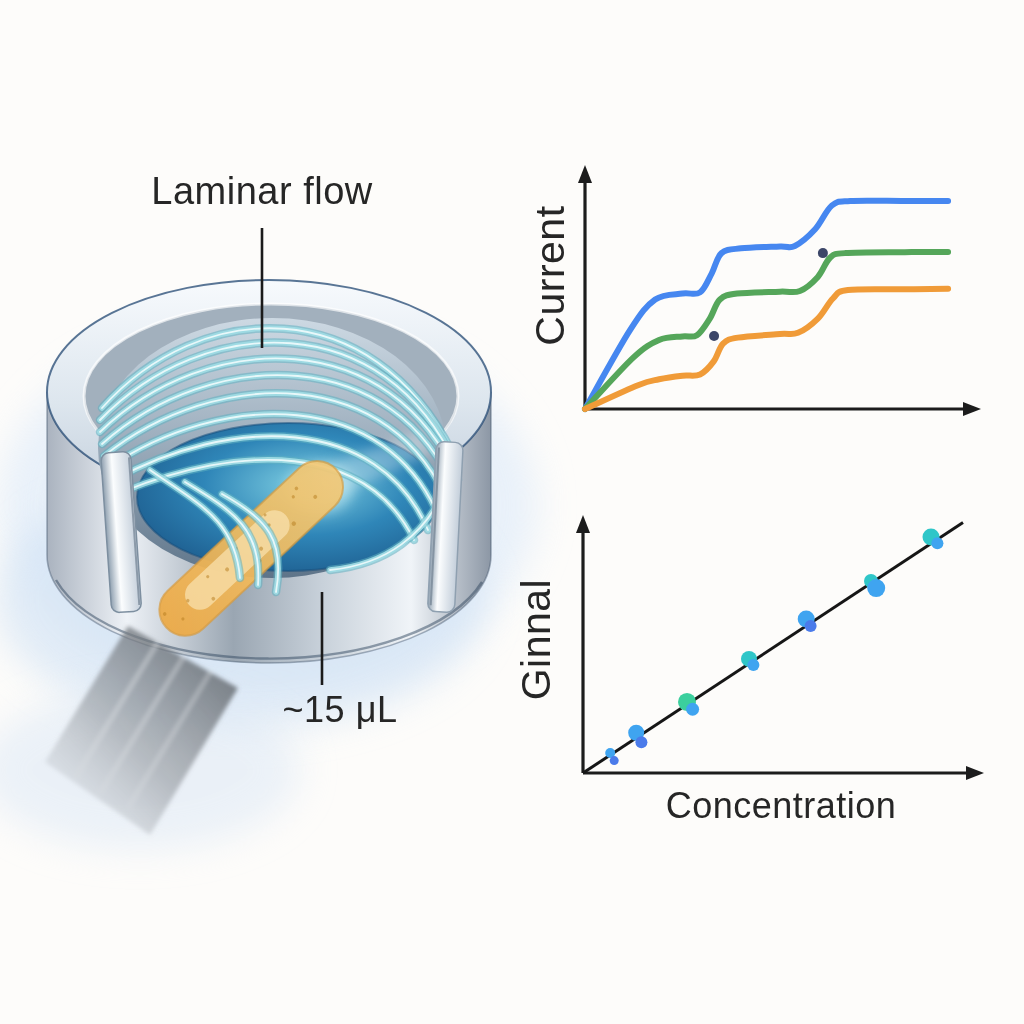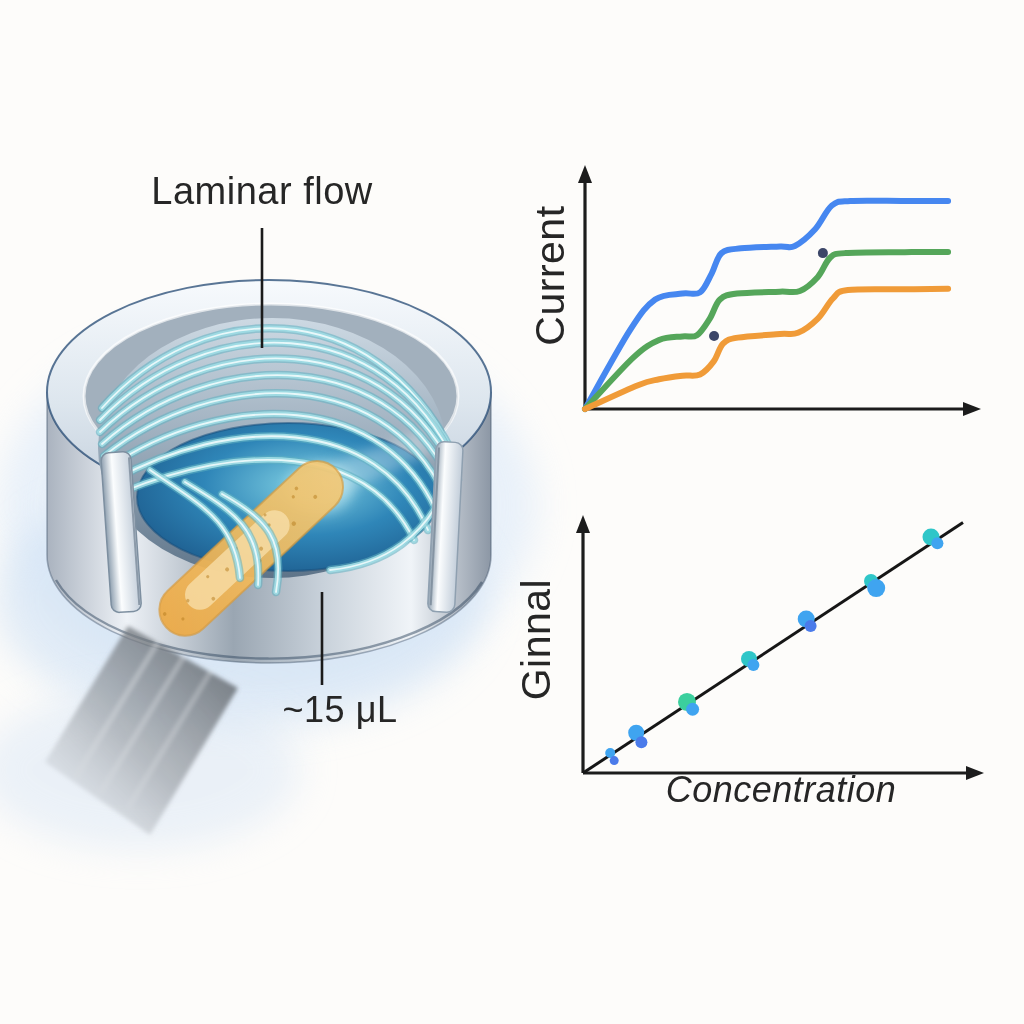--- a/index.html
+++ b/index.html
@@ -12,21 +12,21 @@
   .label{
     position:absolute;color:#262626;text-align:center;
     font-family:"Liberation Sans",sans-serif;
     letter-spacing:0.5px;line-height:1.1;white-space:nowrap;
   }
   .lbl-laminar{left:82px;top:171px;width:360px;font-size:38px;}
   .lbl-volume{left:240px;top:690px;width:200px;font-size:36px;}
   .lbl-current{left:441px;top:253px;width:220px;font-size:41px;transform:rotate(-90deg);}
   .lbl-time{left:668px;top:421px;width:200px;font-size:38px;}
   .lbl-ginnal{left:437px;top:617px;width:200px;font-size:41px;transform:rotate(-90deg);}
-  .lbl-conc{left:631px;top:770px;width:300px;font-size:36px;font-style:italic;}
+  .lbl-conc{left:631px;top:786px;width:300px;font-size:36px;}
 </style>
 </head>
 <body>
 
 <div class="canvas">
 
 <svg width="1024" height="1024" viewBox="0 0 1024 1024">
   <defs>
     <filter id="soft" x="-60%" y="-60%" width="220%" height="220%">
           <feGaussianBlur stdDeviation="18"></feGaussianBlur>

